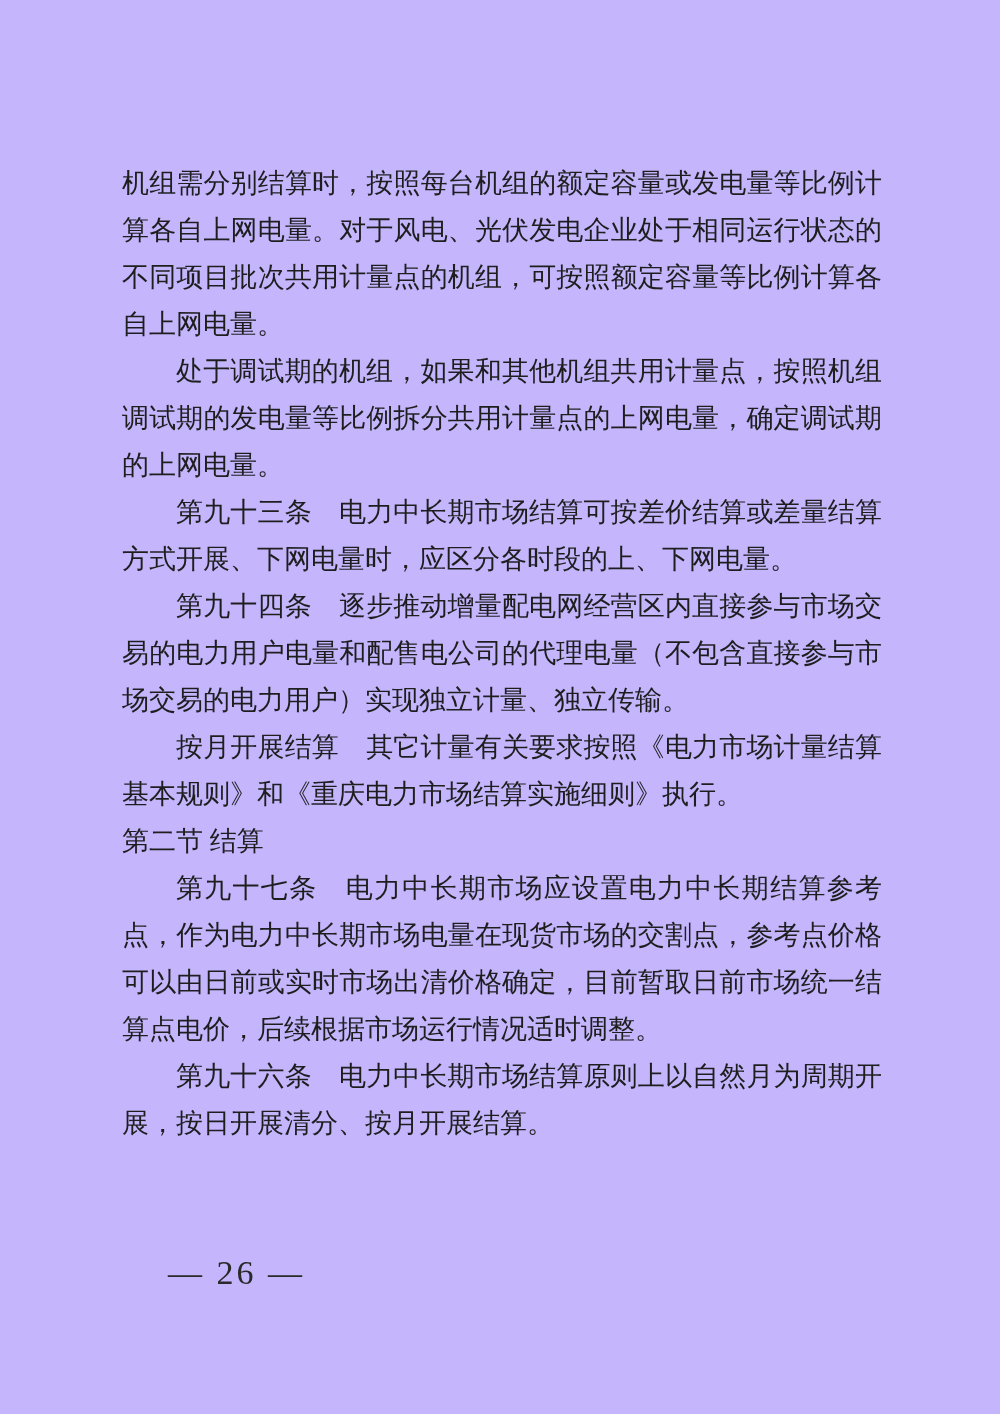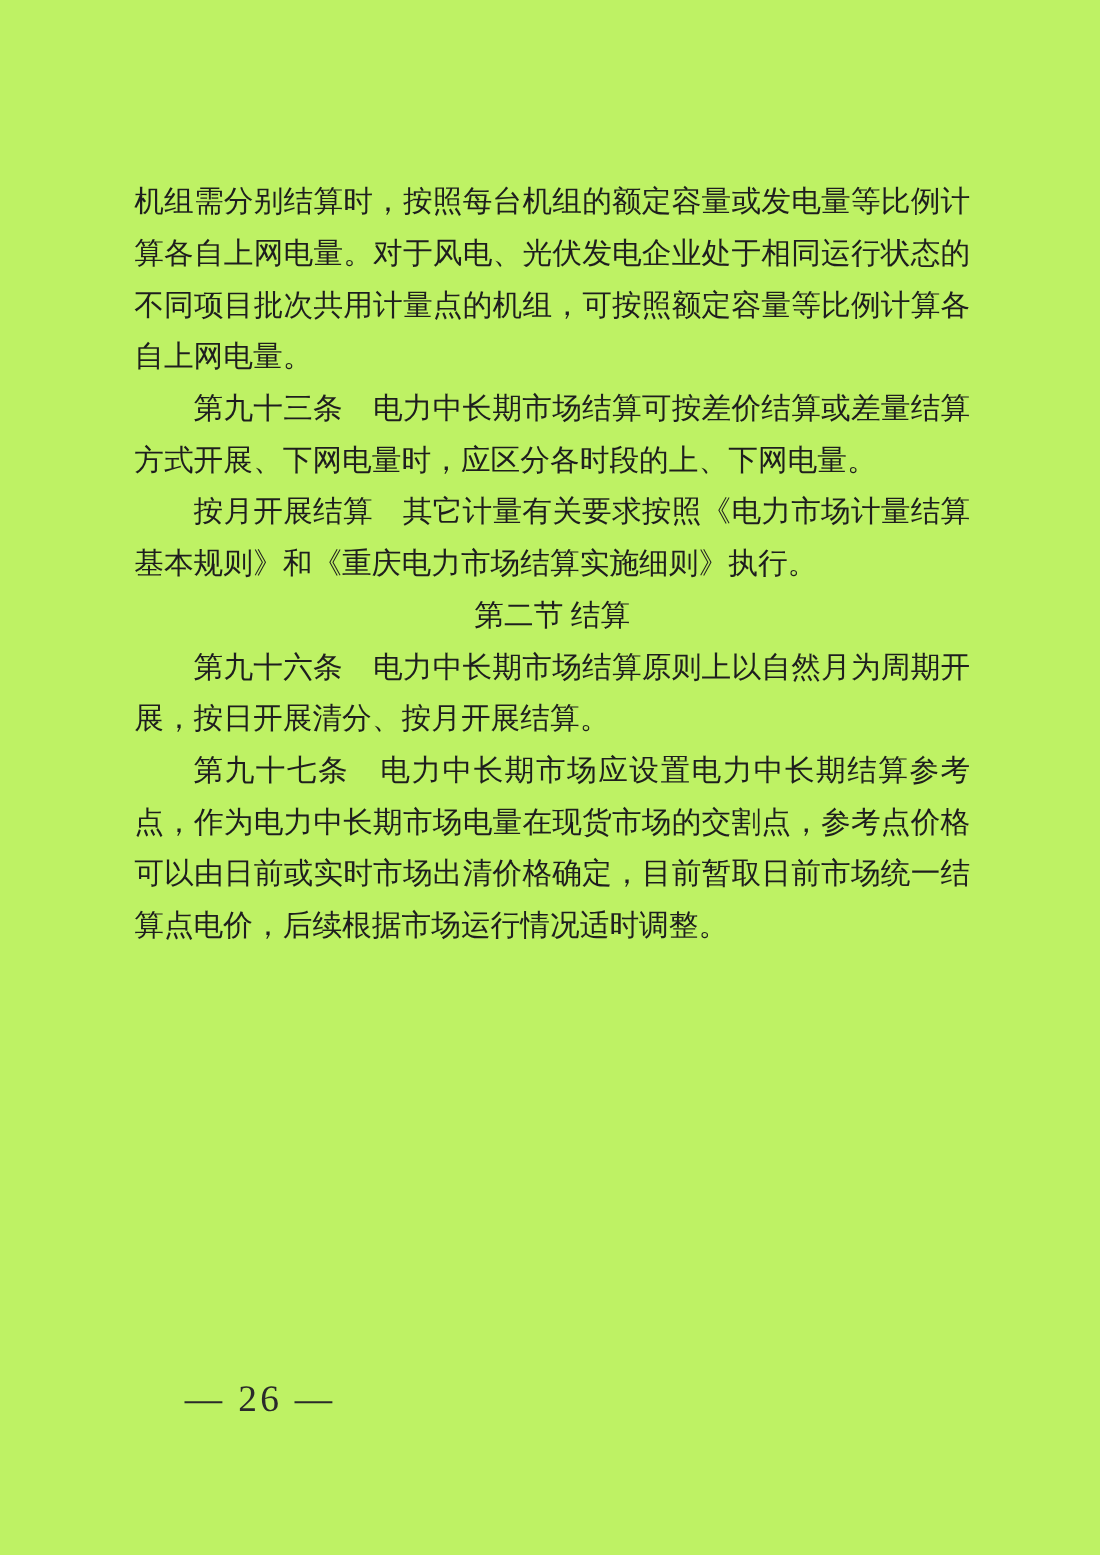--- a/index.html
+++ b/index.html
@@ -11,21 +11,21 @@
     height: 1414px;
     position: relative;
     background: #fdfdfd;
     font-family: "Liberation Serif", "DejaVu Serif", serif;
     color: #1e1e1e;
     overflow: hidden;
   }
   .page {
     position: absolute;
     inset: 0;
-    background: #bef264;
+    background: #c4b5fd;
   }
   .doc-body {
     position: absolute;
     left: 122px;
     top: 160px;
     width: 760px;
     font-size: 27px;
     line-height: 47px;
   }
   .doc-body p {
@@ -33,21 +33,20 @@
     padding: 0;
     text-align: justify;
     text-justify: inter-ideograph;
     text-indent: 2em;
     word-break: break-all;
   }
   .doc-body p.no-indent {
     text-indent: 0;
   }
   .doc-body p.section-heading {
-    text-align: center;
     text-indent: 0;
   }
   .article-label {
     font-weight: normal;
   }
   .page-footer {
     position: absolute;
     left: 168px;
     top: 1255px;
     font-size: 34px;
@@ -55,20 +54,22 @@
     letter-spacing: 3px;
     color: #2a2a2a;
   }
 </style>
 </head>
 <body>
 
 <div class="page">
   <div class="doc-body">
       <p class="no-indent">机组需分别结算时，按照每台机组的额定容量或发电量等比例计算各自上网电量。对于风电、光伏发电企业处于相同运行状态的不同项目批次共用计量点的机组，可按照额定容量等比例计算各自上网电量。</p>
+      <p>处于调试期的机组，如果和其他机组共用计量点，按照机组调试期的发电量等比例拆分共用计量点的上网电量，确定调试期的上网电量。</p>
       <p><span class="article-label">第九十三条</span>　<span>电力中长期市场结算可按差价结算或差量结算方式开展、下网电量时，应区分各时段的上、下网电量。</span></p>
+      <p><span class="article-label">第九十四条</span>　<span>逐步推动增量配电网经营区内直接参与市场交易的电力用户电量和配售电公司的代理电量（不包含直接参与市场交易的电力用户）实现独立计量、独立传输。</span></p>
       <p><span class="article-label">按月开展结算</span>　<span>其它计量有关要求按照《电力市场计量结算基本规则》和《重庆电力市场结算实施细则》执行。</span></p>
       <p class="section-heading">第二节 结算</p>
+      <p><span class="article-label">第九十七条</span>　<span>电力中长期市场应设置电力中长期结算参考点，作为电力中长期市场电量在现货市场的交割点，参考点价格可以由日前或实时市场出清价格确定，目前暂取日前市场统一结算点电价，后续根据市场运行情况适时调整。</span></p>
       <p><span class="article-label">第九十六条</span>　<span>电力中长期市场结算原则上以自然月为周期开展，按日开展清分、按月开展结算。</span></p>
-      <p><span class="article-label">第九十七条</span>　<span>电力中长期市场应设置电力中长期结算参考点，作为电力中长期市场电量在现货市场的交割点，参考点价格可以由日前或实时市场出清价格确定，目前暂取日前市场统一结算点电价，后续根据市场运行情况适时调整。</span></p>
     </div>
   <div class="page-footer">— 26 —</div>
 </div>
 
 </body></html>

